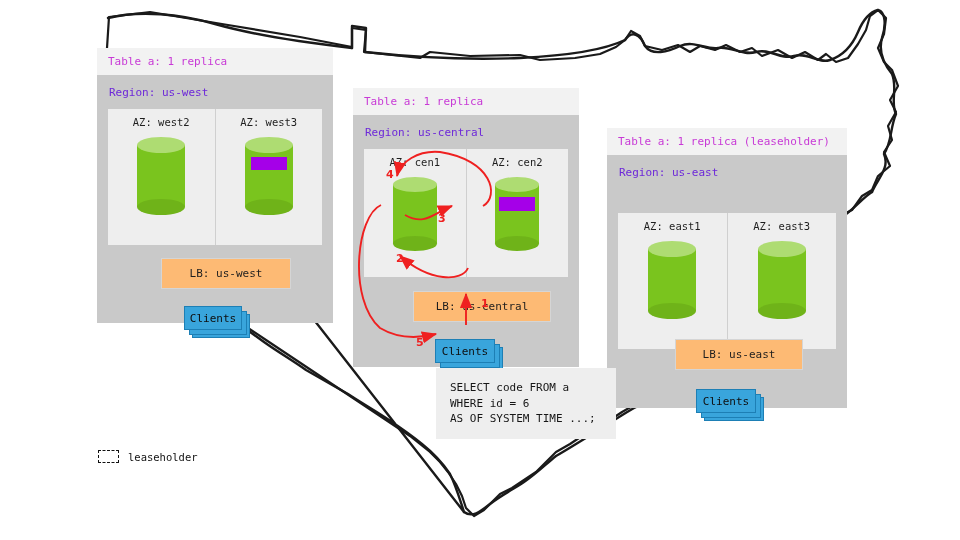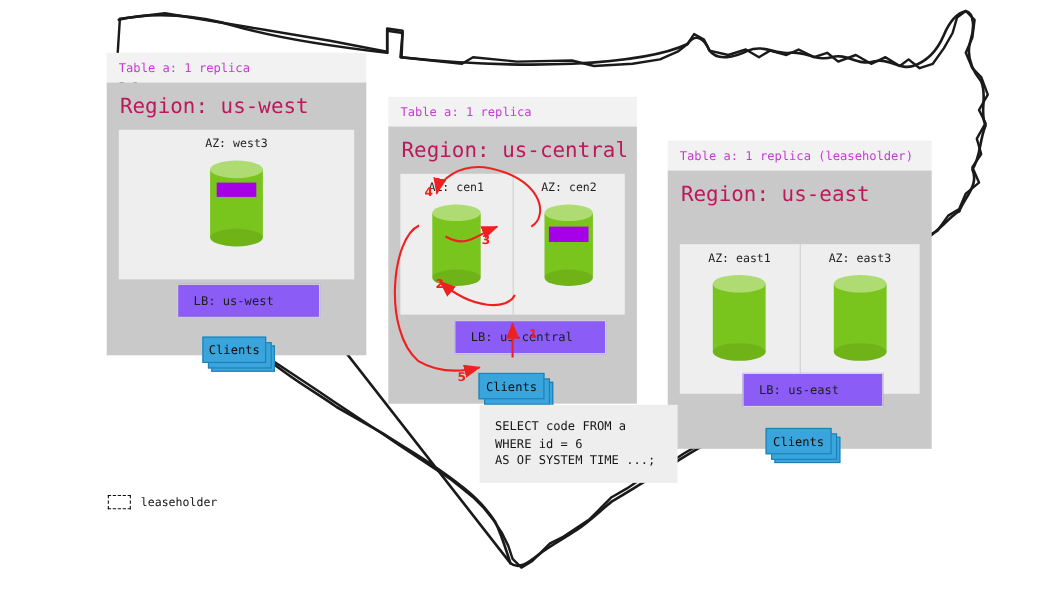--- a/index.html
+++ b/index.html
@@ -22,22 +22,22 @@
     padding:7px 0 7px 11px;
     letter-spacing:0px;
     white-space:nowrap;
   }
   .region-body{
     background:#c9c9c9;
     padding:0;
     position:relative;
   }
   .region-name{
-    color:#be185d;
-    font-size:19px;
+    color:#6d28d9;
+    font-size:11px;
     padding:11px 16px 10px 12px;
     white-space:nowrap;
   }
   .az-row{
     display:flex;
     background:#eeeeee;
     margin:0 11px;
     position:relative;
   }
   .az{
@@ -68,24 +68,25 @@
   .range{
     position:absolute;
     background:#a500e8;
     z-index:4;
   }
   .range.leaseholder{border:1.6px dashed #111111;}
 
   
   .lb{
     position:absolute;
-    background:#8b5cf6;
+    background:#fdba74;
     border:1px solid #d5d5d5;
     font-size:11px;
     color:#1e1e1e;
+    text-align:center;
     padding:8px 14px;
     white-space:nowrap;
     z-index:6;
   }
 
   
   .clients{position:absolute;z-index:6;}
   .clients .sheet{
     position:absolute;
     background:#39a5dc;
@@ -185,20 +186,28 @@
                C114,88 110,72 108,56 Z"></path>
     </g>
   </svg>
 
   <div class="region" style="left:97px;top:48px;width:236px;">
     <div class="region-title">Table a: 1 replica</div>
     <div class="region-body" style="height:248px;">
       <div class="region-name">Region: us-west</div>
       <div class="az-row" style="height:136px;">
         <div class="az">
+          <div class="az-label">AZ: west2</div>
+          <div class="cyl" style="width:48px;height:78px;">
+            <div class="cyl-body" style="top:8px;bottom:8px;"></div>
+            <div class="cyl-bottom" style="height:16px;"></div>
+            <div class="cyl-top" style="height:16px;"></div>
+          </div>
+        </div>
+        <div class="az">
           <div class="az-label">AZ: west3</div>
           <div class="cyl" style="width:48px;height:78px;">
             <div class="cyl-body" style="top:8px;bottom:8px;"></div>
             <div class="cyl-bottom" style="height:16px;"></div>
             <div class="cyl-top" style="height:16px;"></div>
             <div class="range" style="left:6px;right:6px;top:20px;height:13px;"></div>
           </div>
         </div>
       </div>
       <div class="lb" style="left:64px;top:183px;width:100px;">LB: us-west</div>

